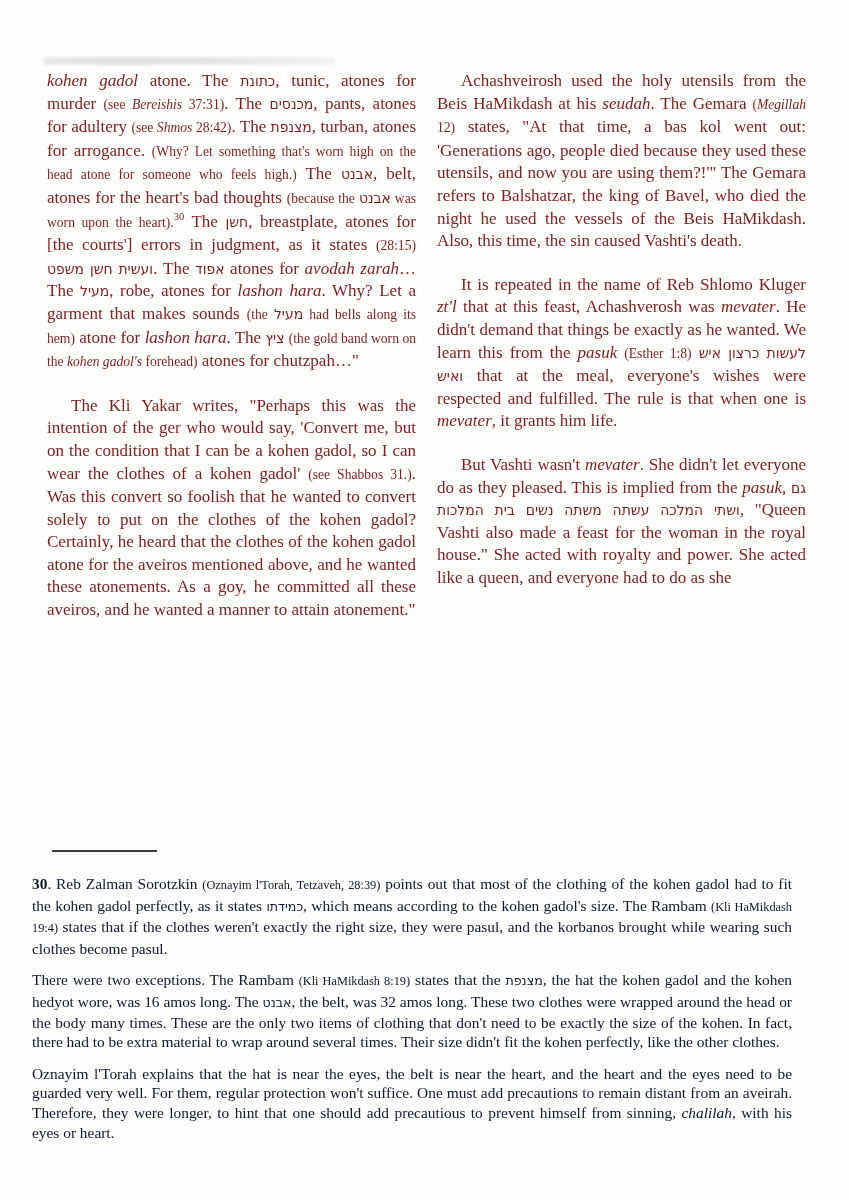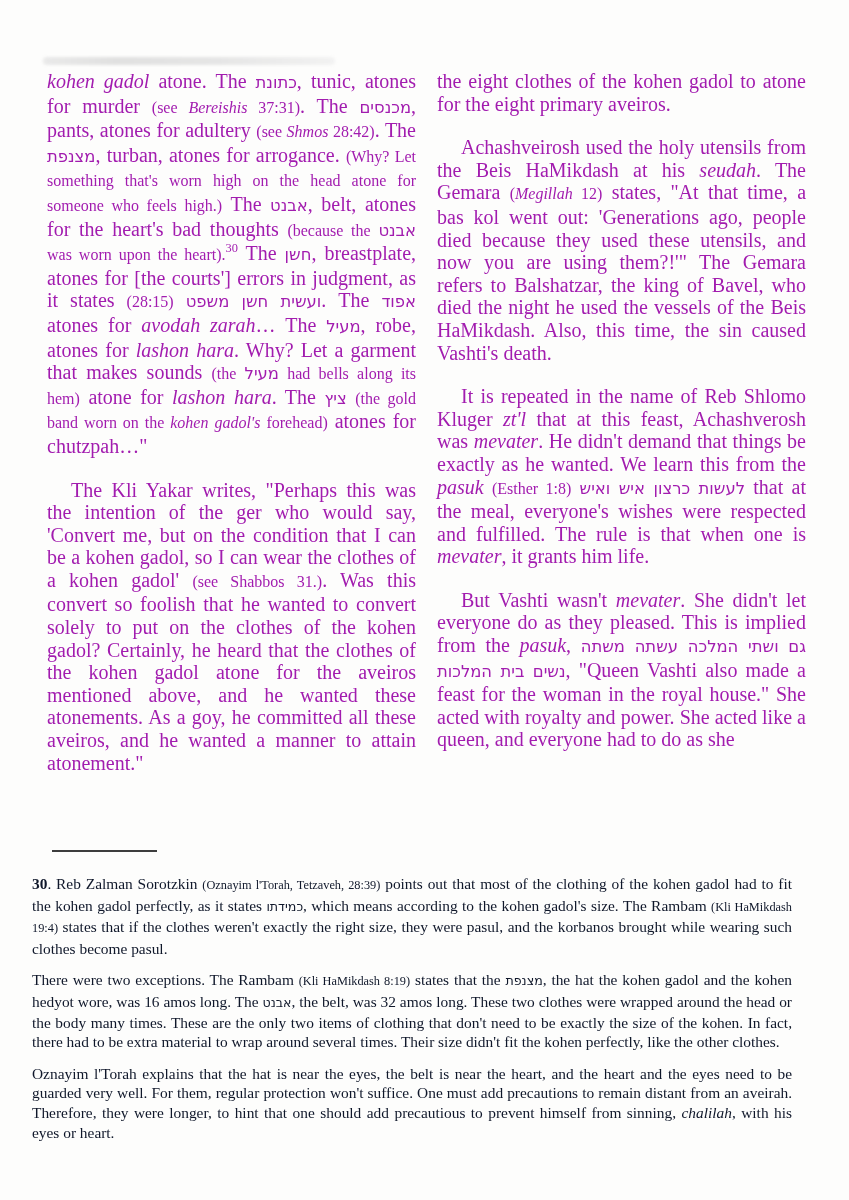--- a/index.html
+++ b/index.html
@@ -42,23 +42,23 @@
     opacity: 0.75;
   }
   
   .content {
     position: absolute; top: 70px; left: 47px; width: 759px;
     display: flex; gap: 21px;
   }
   .col {
     width: 369px;
     text-align: justify;
-    font-size: 20px;
+    font-size: 17px;
     line-height: 22.6px;
-    color: #a21caf;
+    color: #7f1d1d;
   }
   .col p { margin: 0 0 21px 0; }
   .col p.indent { text-indent: 24px; }
   .col p:last-child { margin-bottom: 0; }
   .it  { font-style: italic; }
   .sm  { font-size: 0.8em; }
   .he  { font-family: "DejaVu Sans", sans-serif; font-size: 0.82em; }
   .sup { vertical-align: super; font-size: 0.62em; line-height: 0; }
   .bo  { font-weight: bold; }
   
@@ -83,21 +83,20 @@
 
 
   <div class="scan-artifact"></div>
 
   <div class="content">
     <div class="col">
         <p><span class="it">kohen gadol</span><span> atone. The </span><span class="he">כתונת</span><span>, tunic, atones for murder </span><span class="sm">(see </span><span class="it sm">Bereishis</span><span class="sm"> 37:31)</span><span>. The </span><span class="he">מכנסים</span><span>, pants, atones for adultery </span><span class="sm">(see </span><span class="it sm">Shmos</span><span class="sm"> 28:42)</span><span>. The </span><span class="he">מצנפת</span><span>, turban, atones for arrogance. </span><span class="sm">(Why? Let something that's worn high on the head atone for someone who feels high.)</span><span> The </span><span class="he">אבנט</span><span>, belt, atones for the heart's bad thoughts </span><span class="sm">(because the </span><span class="he sm">אבנט</span><span class="sm"> was worn upon the heart).</span><span class="sup">30</span><span> The </span><span class="he">חשן</span><span>, breastplate, atones for [the courts'] errors in judgment, as it states </span><span class="sm">(28:15)</span><span> </span><span class="he">ועשית חשן משפט</span><span>. The </span><span class="he">אפוד</span><span> atones for </span><span class="it">avodah zarah</span><span>… The </span><span class="he">מעיל</span><span>, robe, atones for </span><span class="it">lashon hara</span><span>. Why? Let a garment that makes sounds </span><span class="sm">(the </span><span class="he sm">מעיל</span><span class="sm"> had bells along its hem)</span><span> atone for </span><span class="it">lashon hara</span><span>. The </span><span class="he">ציץ</span><span> </span><span class="sm">(the gold band worn on the </span><span class="it sm">kohen gadol's</span><span class="sm"> forehead)</span><span> atones for chutzpah…"</span></p>
         <p class="indent"><span>The Kli Yakar writes, "Perhaps this was the intention of the ger who would say, 'Convert me, but on the condition that I can be a kohen gadol, so I can wear the clothes of a kohen gadol' </span><span class="sm">(see Shabbos 31.)</span><span>. Was this convert so foolish that he wanted to convert solely to put on the clothes of the kohen gadol? Certainly, he heard that the clothes of the kohen gadol atone for the aveiros mentioned above, and he wanted these atonements. As a goy, he committed all these aveiros, and he wanted a manner to attain atonement."</span></p>
       </div>
     <div class="col">
-        <p><span>the eight clothes of the kohen gadol to atone for the eight primary aveiros.</span></p>
         <p class="indent"><span>Achashveirosh used the holy utensils from the Beis HaMikdash at his </span><span class="it">seudah</span><span>. The Gemara </span><span class="sm">(</span><span class="it sm">Megillah</span><span class="sm"> 12)</span><span> states, "At that time, a bas kol went out: 'Generations ago, people died because they used these utensils, and now you are using them?!'" The Gemara refers to Balshatzar, the king of Bavel, who died the night he used the vessels of the Beis HaMikdash. Also, this time, the sin caused Vashti's death.</span></p>
         <p class="indent"><span>It is repeated in the name of Reb Shlomo Kluger </span><span class="it">zt'l</span><span> that at this feast, Achashverosh was </span><span class="it">mevater</span><span>. He didn't demand that things be exactly as he wanted. We learn this from the </span><span class="it">pasuk</span><span> </span><span class="sm">(Esther 1:8)</span><span> </span><span class="he">לעשות כרצון איש ואיש</span><span> that at the meal, everyone's wishes were respected and fulfilled. The rule is that when one is </span><span class="it">mevater</span><span>, it grants him life.</span></p>
         <p class="indent"><span>But Vashti wasn't </span><span class="it">mevater</span><span>. She didn't let everyone do as they pleased. This is implied from the </span><span class="it">pasuk</span><span>, </span><span class="he">גם ושתי המלכה עשתה משתה נשים בית המלכות</span><span>, "Queen Vashti also made a feast for the woman in the royal house." She acted with royalty and power. She acted like a queen, and everyone had to do as she</span></p>
       </div>
   </div>
 
   <div class="footnote-separator"></div>
   <div class="footnotes">
       <p><span class="bo">30</span><span>. Reb Zalman Sorotzkin </span><span class="sm">(Oznayim l'Torah, Tetzaveh, 28:39)</span><span> points out that most of the clothing of the kohen gadol had to fit the kohen gadol perfectly, as it states </span><span class="he">כמידתו</span><span>, which means according to the kohen gadol's size. The Rambam </span><span class="sm">(Kli HaMikdash 19:4)</span><span> states that if the clothes weren't exactly the right size, they were pasul, and the korbanos brought while wearing such clothes become pasul.</span></p>
       <p><span>There were two exceptions. The Rambam </span><span class="sm">(Kli HaMikdash 8:19)</span><span> states that the </span><span class="he">מצנפת</span><span>, the hat the kohen gadol and the kohen hedyot wore, was 16 amos long. The </span><span class="he">אבנט</span><span>, the belt, was 32 amos long. These two clothes were wrapped around the head or the body many times. These are the only two items of clothing that don't need to be exactly the size of the kohen. In fact, there had to be extra material to wrap around several times. Their size didn't fit the kohen perfectly, like the other clothes.</span></p>

